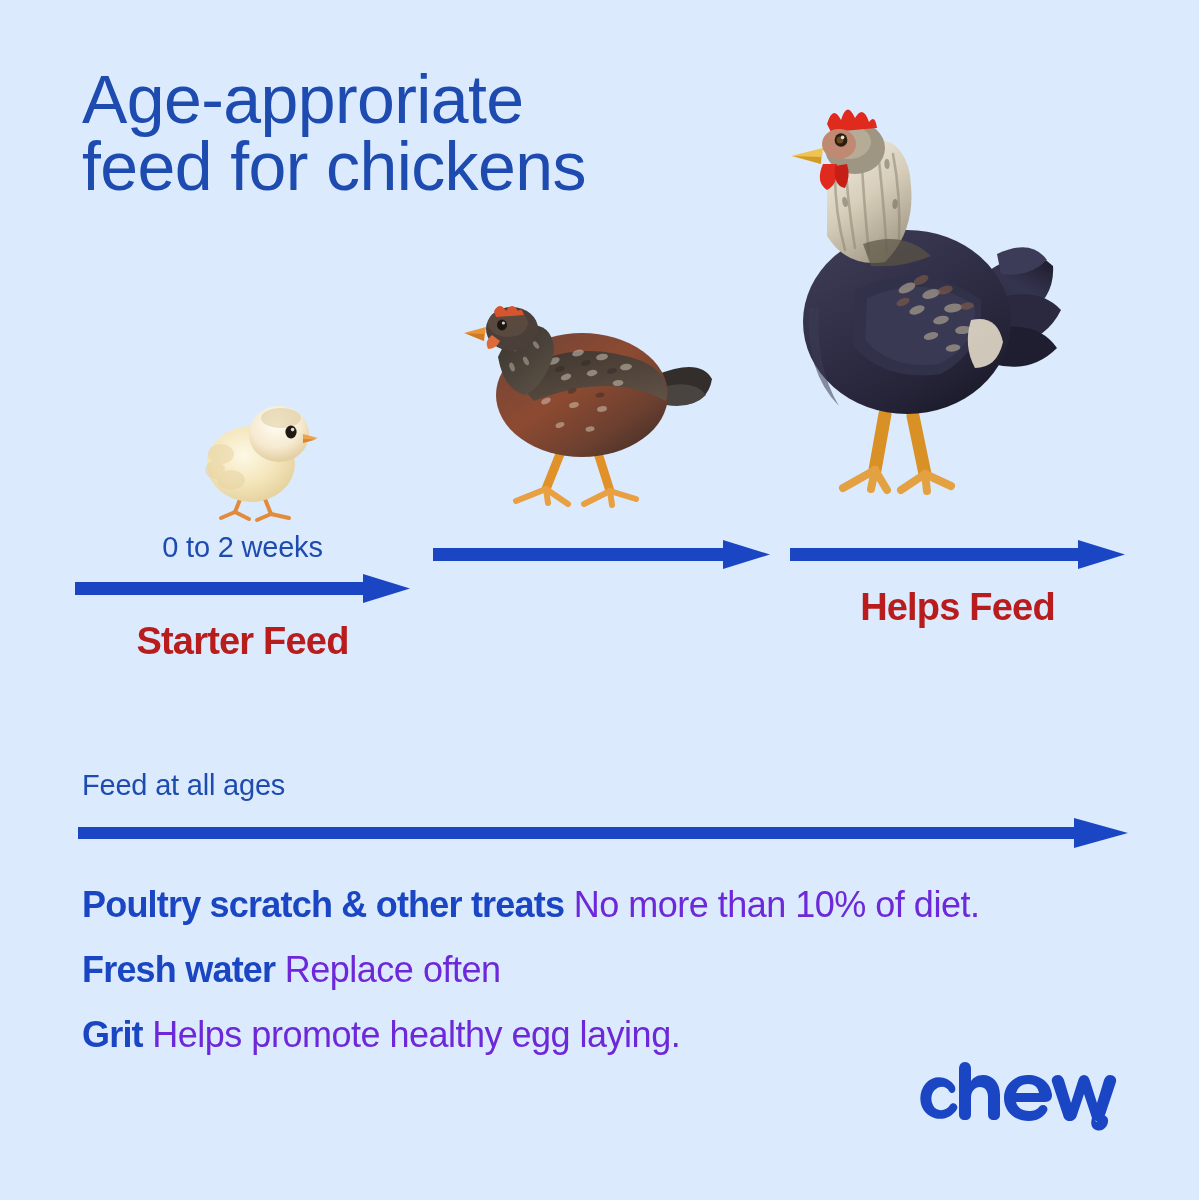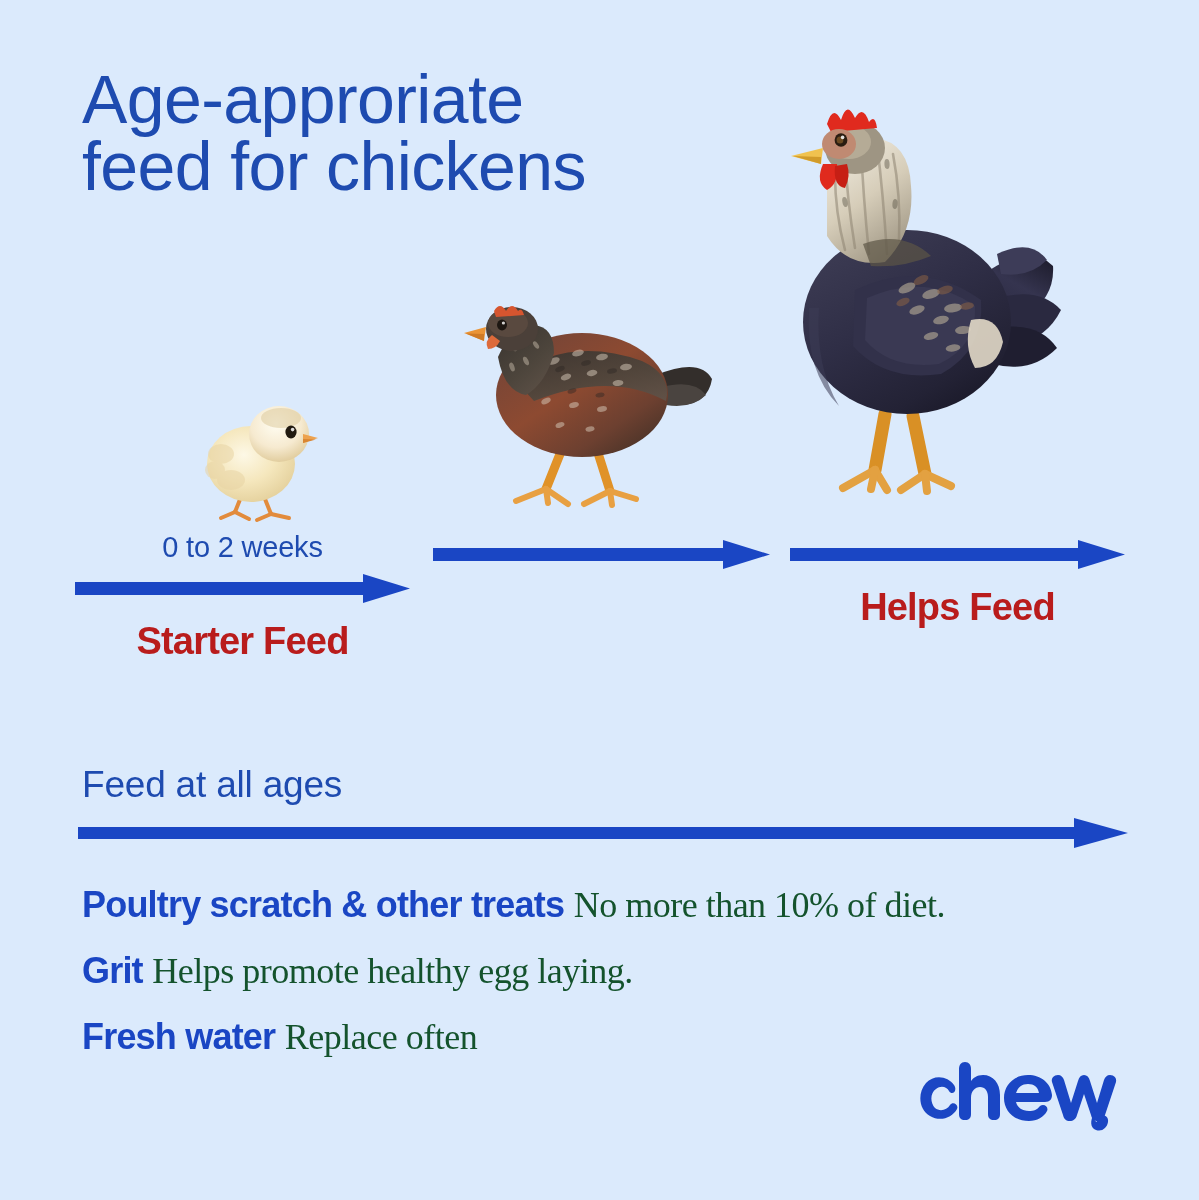--- a/index.html
+++ b/index.html
@@ -97,21 +97,21 @@
   .allages {
     position: absolute;
     left: 0;
     top: 768px;
     width: 1199px;
   }
   .allages-label {
     position: absolute;
     left: 82px;
     top: 0;
-    font-size: 37px;
+    font-size: 29px;
     line-height: 34px;
     color: #1e4bb0;
     font-weight: 400;
     letter-spacing: -0.2px;
   }
   .allages-arrow {
     position: absolute;
     left: 78px;
     top: 48px;
   }
@@ -132,22 +132,21 @@
     white-space: nowrap;
   }
   .bullet-term {
     font-weight: 700;
     color: #1a46c4;
     letter-spacing: -0.8px;
     margin-top: 27px;
   }
   .bullet-desc {
     font-weight: 400;
-    color: #14532d;
-    font-family: Liberation Serif, serif;
+    color: #6d28d9;
   }
 
   
   .logo {
     position: absolute;
     left: 918px;
     top: 1058px;
   }
   .logo svg { display: block; }
 </style>
@@ -436,26 +435,26 @@
       </svg>
     </div>
   </div>
 
   <div class="bullets">
     <div class="bullet-line">
       <span class="bullet-term">Poultry scratch &amp; other treats</span>
       <span class="bullet-desc">No more than 10% of diet.</span>
     </div>
     <div class="bullet-line">
+      <span class="bullet-term">Fresh water</span>
+      <span class="bullet-desc">Replace often</span>
+    </div>
+    <div class="bullet-line">
       <span class="bullet-term">Grit</span>
       <span class="bullet-desc">Helps promote healthy egg laying.</span>
-    </div>
-    <div class="bullet-line">
-      <span class="bullet-term">Fresh water</span>
-      <span class="bullet-desc">Replace often</span>
     </div>
   </div>
 
   <div class="logo">
     <svg width="200" height="74" viewBox="0 0 200 74" aria-hidden="true">
       <g fill="#1a46c4">
 
         <path d="M36 27 C30 18 16 16 8 25 C-1 35 1 52 12 58 C22 64 34 60 39 51 C41 47 35 43 32 47 C29 52 22 54 17 50 C12 45 12 35 18 31 C23 27 29 29 31 33 C34 38 40 33 36 27 Z"></path>
 
         <path d="M47 4 C43 4 41 7 41 11 L41 56 C41 60 43 62 47 62 C51 62 53 60 53 56 L53 40 C53 33 57 29 62 29 C67 29 70 33 70 39 L70 56 C70 60 72 62 76 62 C80 62 82 60 82 56 L82 37 C82 25 75 17 65 17 C59 17 55 20 53 23 L53 11 C53 7 51 4 47 4 Z"></path>

